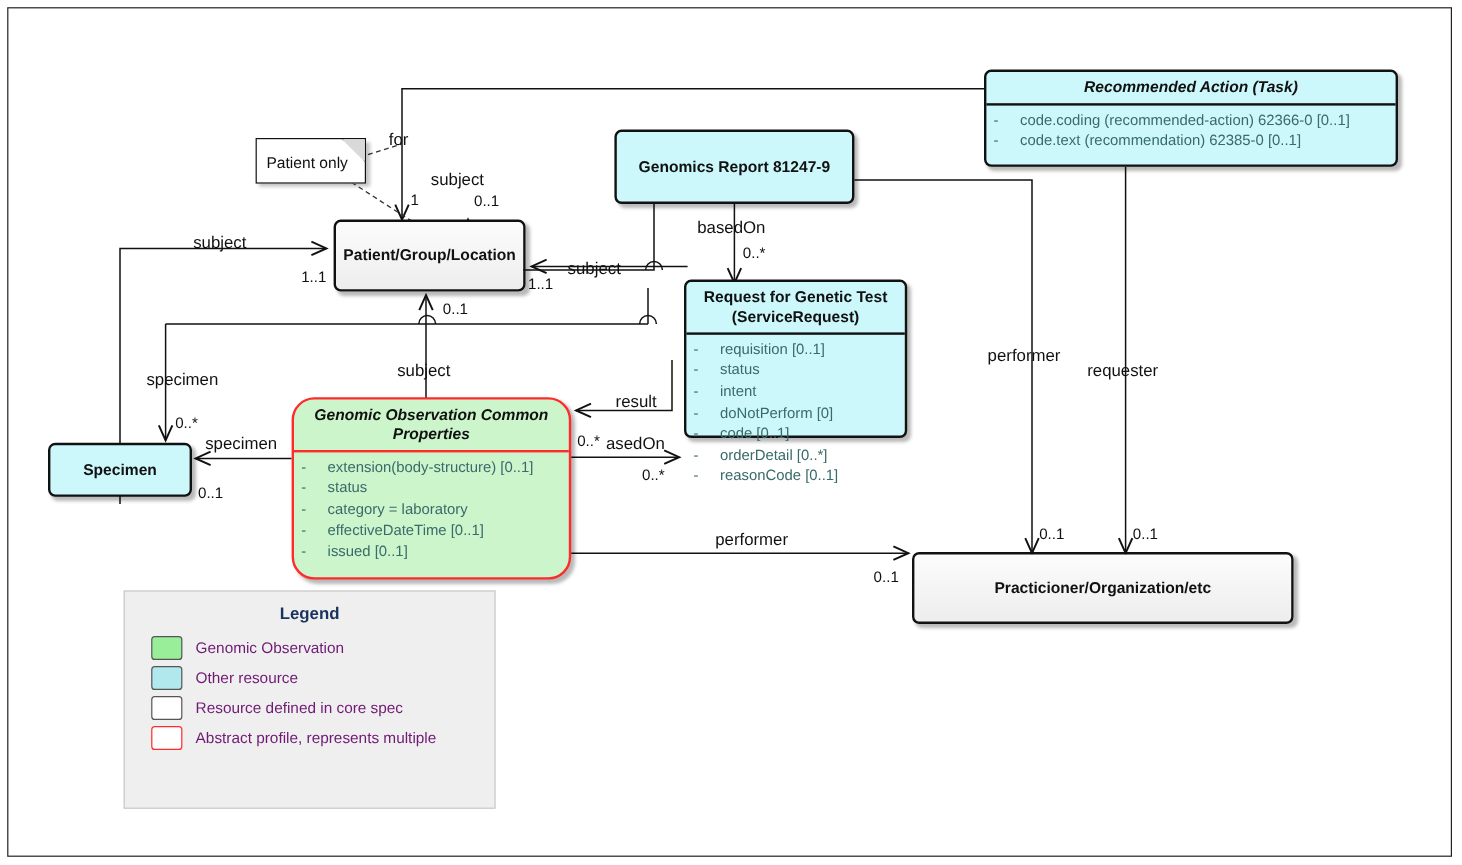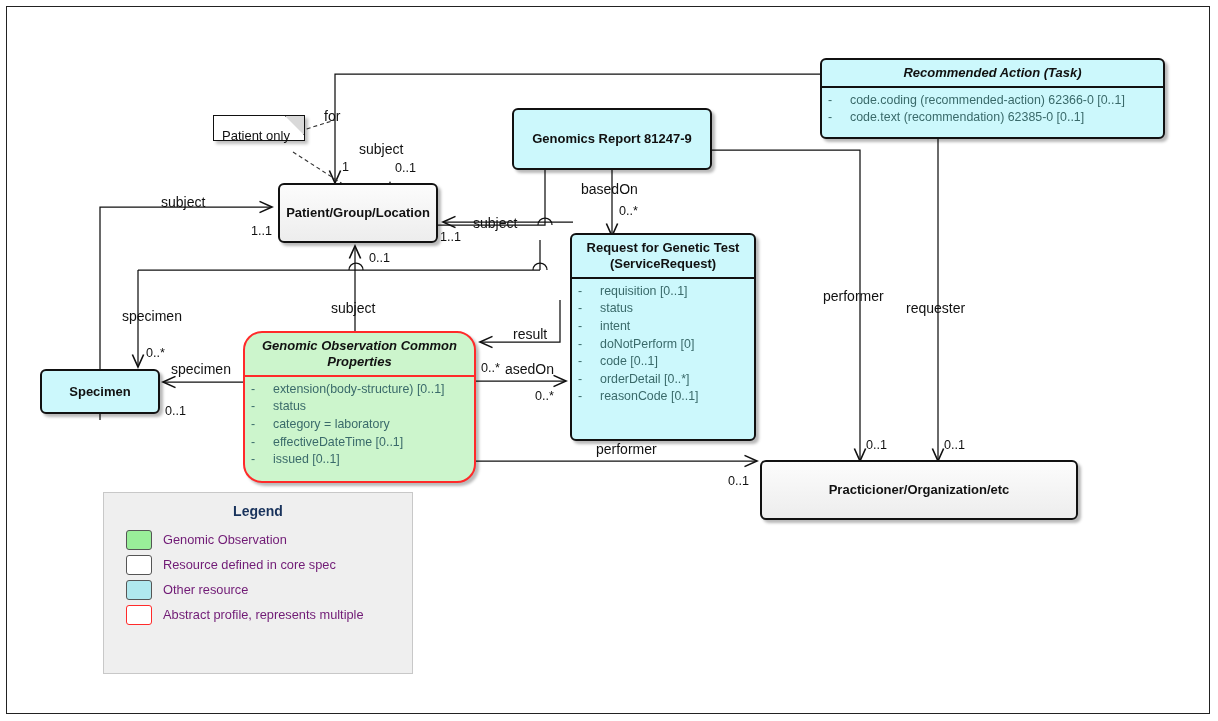--- a/index.html
+++ b/index.html
@@ -127,21 +127,21 @@
   </div>
 
   <div class="node cyan" style="left:512px;top:108px;width:200px;height:62px;display:flex;align-items:center;justify-content:center;">
     <div class="title">Genomics Report 81247-9</div>
   </div>
 
   <div class="node grey" style="left:278px;top:183px;width:160px;height:60px;display:flex;align-items:center;justify-content:center;">
     <div class="title">Patient/Group/Location</div>
   </div>
 
-  <div class="node cyan" style="left:570px;top:233px;width:186px;height:208px;">
+  <div class="node cyan" style="left:570px;top:233px;width:186px;height:132px;">
     <div class="title">
       <span>Request for Genetic Test</span><br>
       <span>(ServiceRequest)</span>
     </div>
     <div class="sep"></div>
     <div class="attrs">
       <div class="attr">
           <span class="dash">-</span>
           <span>requisition [0..1]</span>
         </div>
@@ -203,21 +203,21 @@
   </div>
 
   <div class="node cyan" style="left:40px;top:369px;width:120px;height:45px;display:flex;align-items:center;justify-content:center;">
     <div class="title">Specimen</div>
   </div>
 
   <div class="node grey" style="left:760px;top:460px;width:318px;height:60px;display:flex;align-items:center;justify-content:center;">
     <div class="title">Practicioner/Organization/etc</div>
   </div>
 
-  <div class="note" style="left:213px;top:115px;width:92px;height:26px;">
+  <div class="note" style="left:213px;top:115px;width:92px;height:38px;">
     <div class="fold"></div>
     <span>Patient only</span>
   </div>
 
   <div class="lbl" style="left:324px;top:108px;">for</div>
   <div class="mult" style="left:342px;top:160px;">1</div>
 
   <div class="lbl" style="left:359px;top:141px;">subject</div>
   <div class="mult" style="left:395px;top:161px;">0..1</div>
 
@@ -254,26 +254,26 @@
   <div class="lbl" style="left:906px;top:300px;">requester</div>
   <div class="mult" style="left:944px;top:438px;">0..1</div>
 
   <div class="legend">
     <h3>Legend</h3>
     <div class="row">
       <span class="sw green"></span>
       <span class="txt">Genomic Observation</span>
     </div>
     <div class="row">
+      <span class="sw cyan"></span>
+      <span class="txt">Other resource</span>
+    </div>
+    <div class="row">
       <span class="sw white"></span>
       <span class="txt">Resource defined in core spec</span>
     </div>
     <div class="row">
-      <span class="sw cyan"></span>
-      <span class="txt">Other resource</span>
-    </div>
-    <div class="row">
       <span class="sw red"></span>
       <span class="txt">Abstract profile, represents multiple</span>
     </div>
   </div>
 
 </div>
 
 </body></html>

